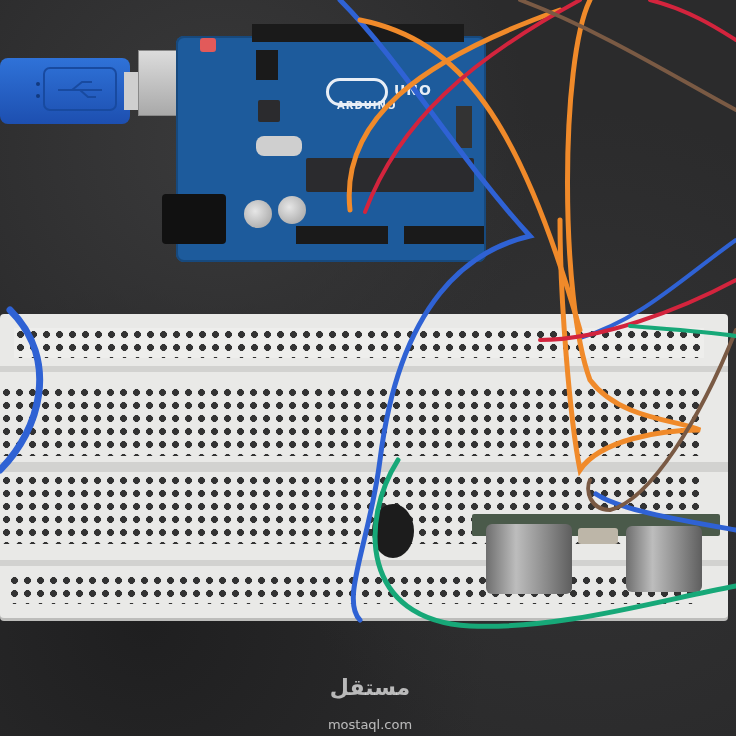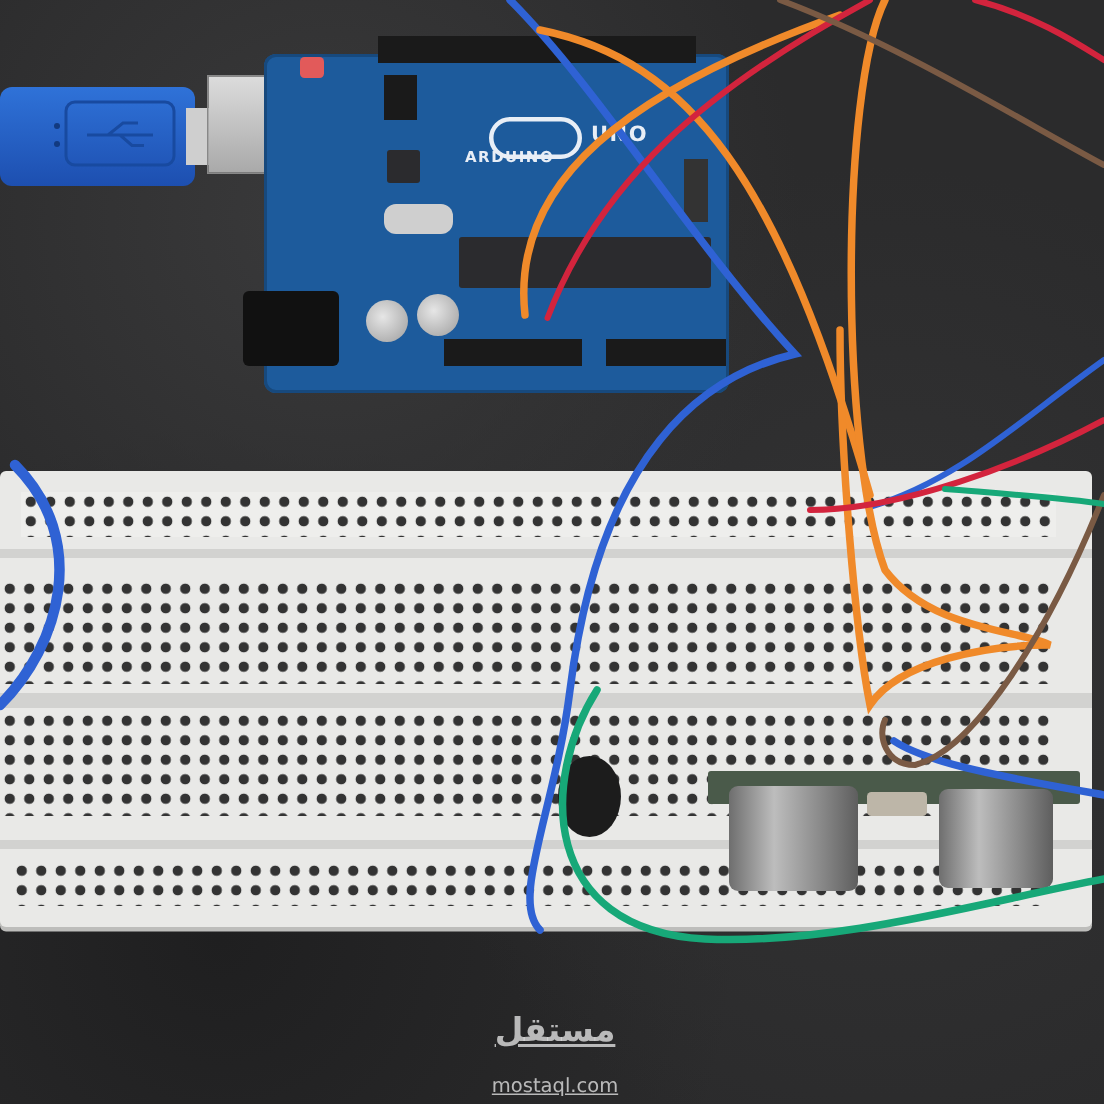--- a/index.html
+++ b/index.html
@@ -22,21 +22,21 @@
   .dcjack{left:162px;top:194px;width:64px;height:50px;background:#111;border-radius:4px;}
   
   .bb{left:0;top:314px;width:728px;height:304px;background:#e9e9e7;border-radius:4px;
       box-shadow:0 3px 0 #bdbdbb;}
   .rail{background:#eeeeec;}
   .groove{background:#d2d2d0;}
   .holes{background-image:radial-gradient(#333 0 35%,transparent 40%);background-size:13px 13px;}
   .sensor-pcb{left:472px;top:514px;width:248px;height:22px;background:#4a5a4a;border-radius:2px;}
   .can{background:linear-gradient(90deg,#6e6e6e,#bdbdbd 35%,#8b8b8b 70%,#5e5e5e);border-radius:6px;}
   .buzzer{left:372px;top:504px;width:42px;height:54px;background:#1c1c1c;border-radius:50%;}
-  .watermark{left:300px;top:675px;width:140px;text-align:center;color:rgba(235,235,235,.75);text-decoration:underline;}
+  .watermark{left:300px;top:675px;width:140px;text-align:center;color:rgba(235,235,235,.75);}
   .wm-ar{font-size:22px;font-weight:bold;}
   .wm-en{font-size:13px;margin-top:17px;}
   svg.wires{position:absolute;left:0;top:0;}
 </style>
 </head>
 <body>
 
 <div class="bg"></div>
 
 <div class="abs usbcable">
@@ -47,21 +47,21 @@
       <circle cx="38" cy="38" r="2" fill="#123a80"></circle>
   </svg>
 </div>
 <div class="abs usbmetal"></div>
 <div class="abs usbb"></div>
 
 <div class="abs arduino">
   <div class="abs hdr" style="left:76px;top:-12px;width:212px;height:18px;"></div>
   <div class="abs hdr" style="left:80px;top:14px;width:22px;height:30px;"></div>
   <div class="abs" style="left:24px;top:2px;width:16px;height:14px;background:#e25a5a;border-radius:3px;"></div>
-  <div class="abs logo-text" style="left:134px;top:64px;">ARDUINO</div>
+  <div class="abs logo-text" style="left:161px;top:64px;">ARDUINO</div>
   <div class="abs logo-text" style="left:218px;top:46px;font-size:14px;">UNO</div>
   <div class="abs" style="left:150px;top:42px;width:56px;height:22px;border:3px solid #e8eef6;border-radius:14px;"></div>
   <div class="abs chip" style="left:82px;top:64px;width:22px;height:22px;"></div>
   <div class="abs" style="left:80px;top:100px;width:46px;height:20px;background:#cfcfcf;border-radius:8px;"></div>
   <div class="abs chip" style="left:130px;top:122px;width:168px;height:34px;"></div>
   <div class="abs cap" style="left:68px;top:164px;width:28px;height:28px;"></div>
   <div class="abs cap" style="left:102px;top:160px;width:28px;height:28px;"></div>
   <div class="abs hdr" style="left:120px;top:190px;width:92px;height:18px;"></div>
   <div class="abs hdr" style="left:228px;top:190px;width:80px;height:18px;"></div>
   <div class="abs" style="left:280px;top:70px;width:16px;height:42px;background:#333;"></div>

